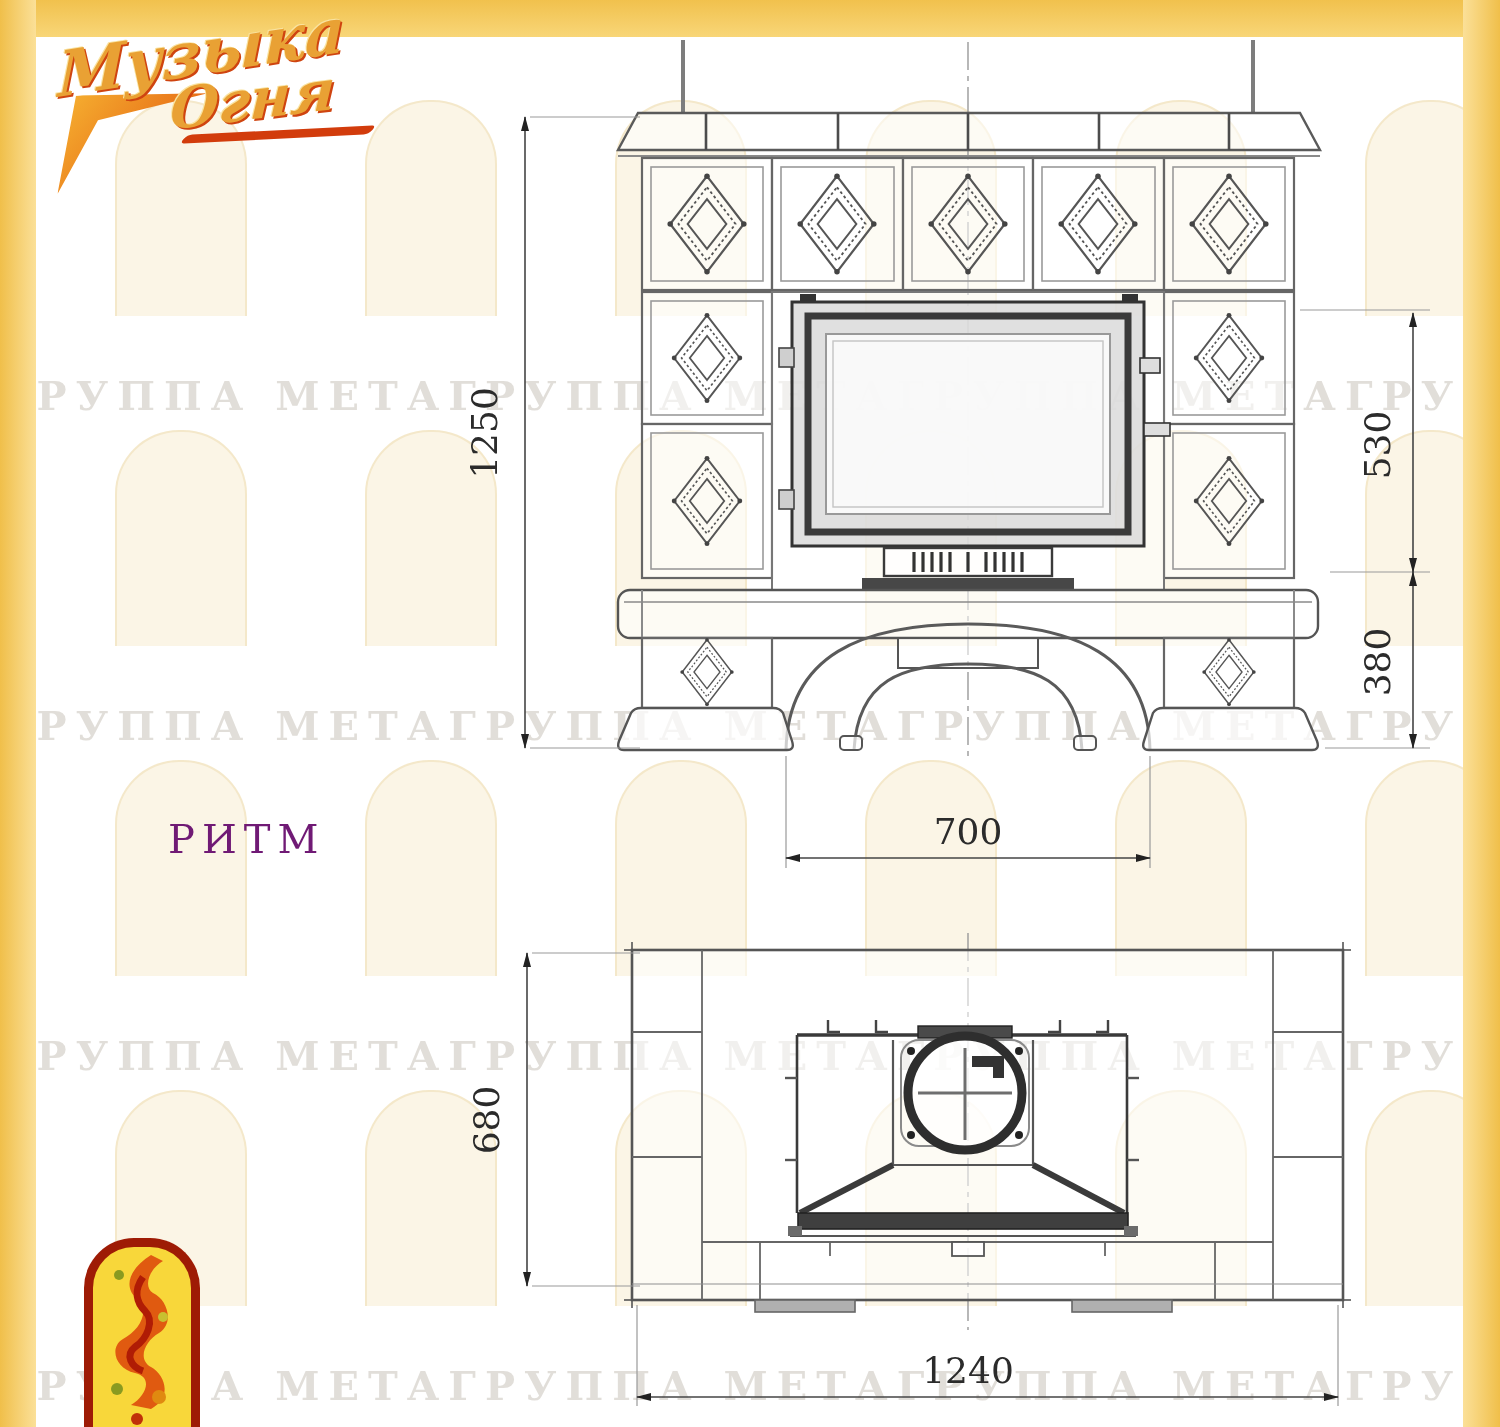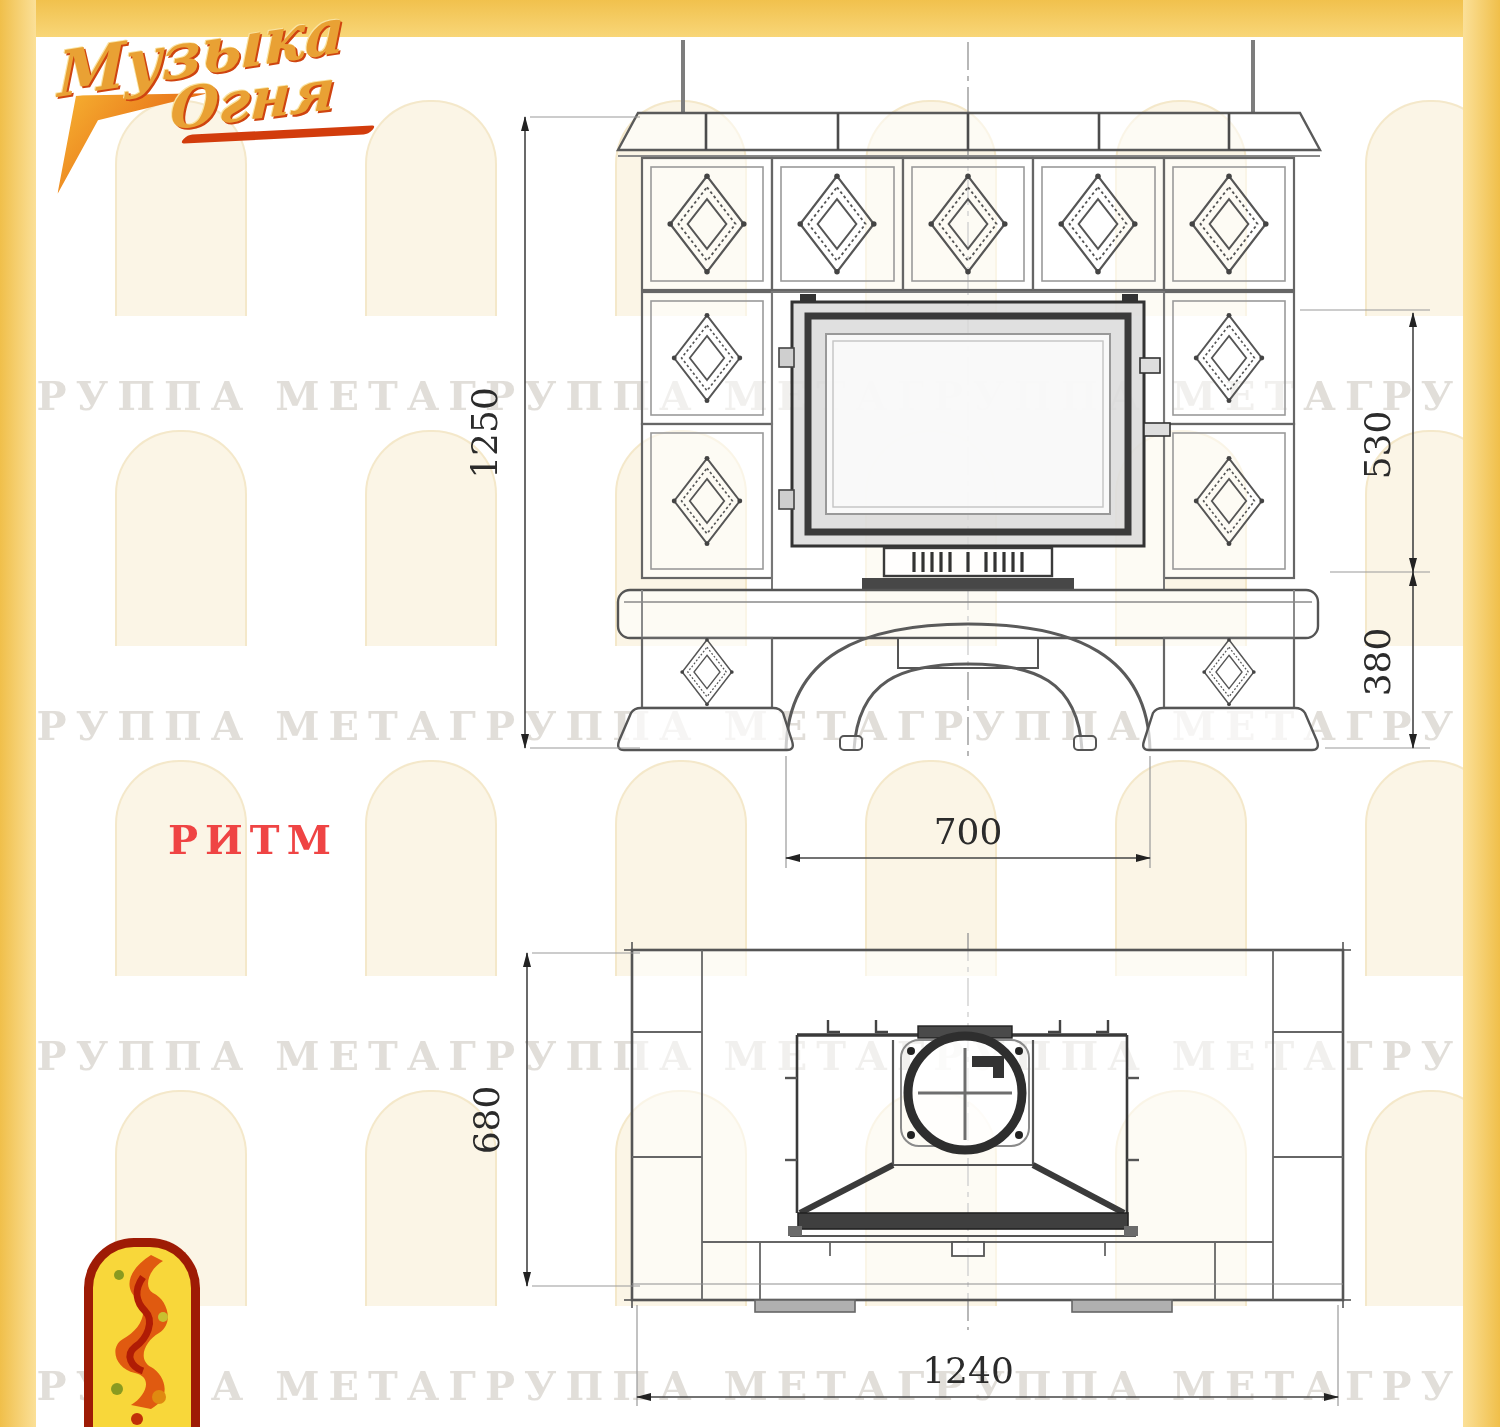--- a/index.html
+++ b/index.html
@@ -32,22 +32,22 @@
     color:#e9a134;transform:rotate(-9deg) skewX(-10deg);
     text-shadow:2px 2px 0 #cf4410,-1px -1px 0 #f9e3a0;}
   .logo-line2{position:absolute;left:148px;top:64px;
     font-family:"DejaVu Serif",serif;font-style:italic;font-weight:bold;font-size:56px;
     color:#e9a134;transform:rotate(-7deg) skewX(-10deg);
     text-shadow:2px 2px 0 #cf4410,-1px -1px 0 #f9e3a0;}
   .logo-underline{position:absolute;left:166px;top:128px;width:180px;height:9px;
     background:#d23c0c;border-radius:5px;transform:skewX(-45deg) rotate(-3deg);}
   
   .model-label{position:absolute;left:168px;top:816px;z-index:4;
-    font-family:"DejaVu Serif",serif;font-weight:bold;font-size:40px;
-    letter-spacing:7px;color:#ef4444;}
+    font-family:"DejaVu Serif",serif;font-weight:normal;font-size:40px;
+    letter-spacing:7px;color:#701a75;}
   
   #drawing{position:absolute;left:0;top:0;z-index:2;}
   
   .corner-icon{position:absolute;left:84px;top:1238px;width:98px;height:189px;z-index:5;
     background:#f8d73a;border:9px solid #9e1b05;border-bottom:none;
     border-radius:50px 50px 0 0;overflow:hidden;}
 </style>
 </head>
 <body>
 

